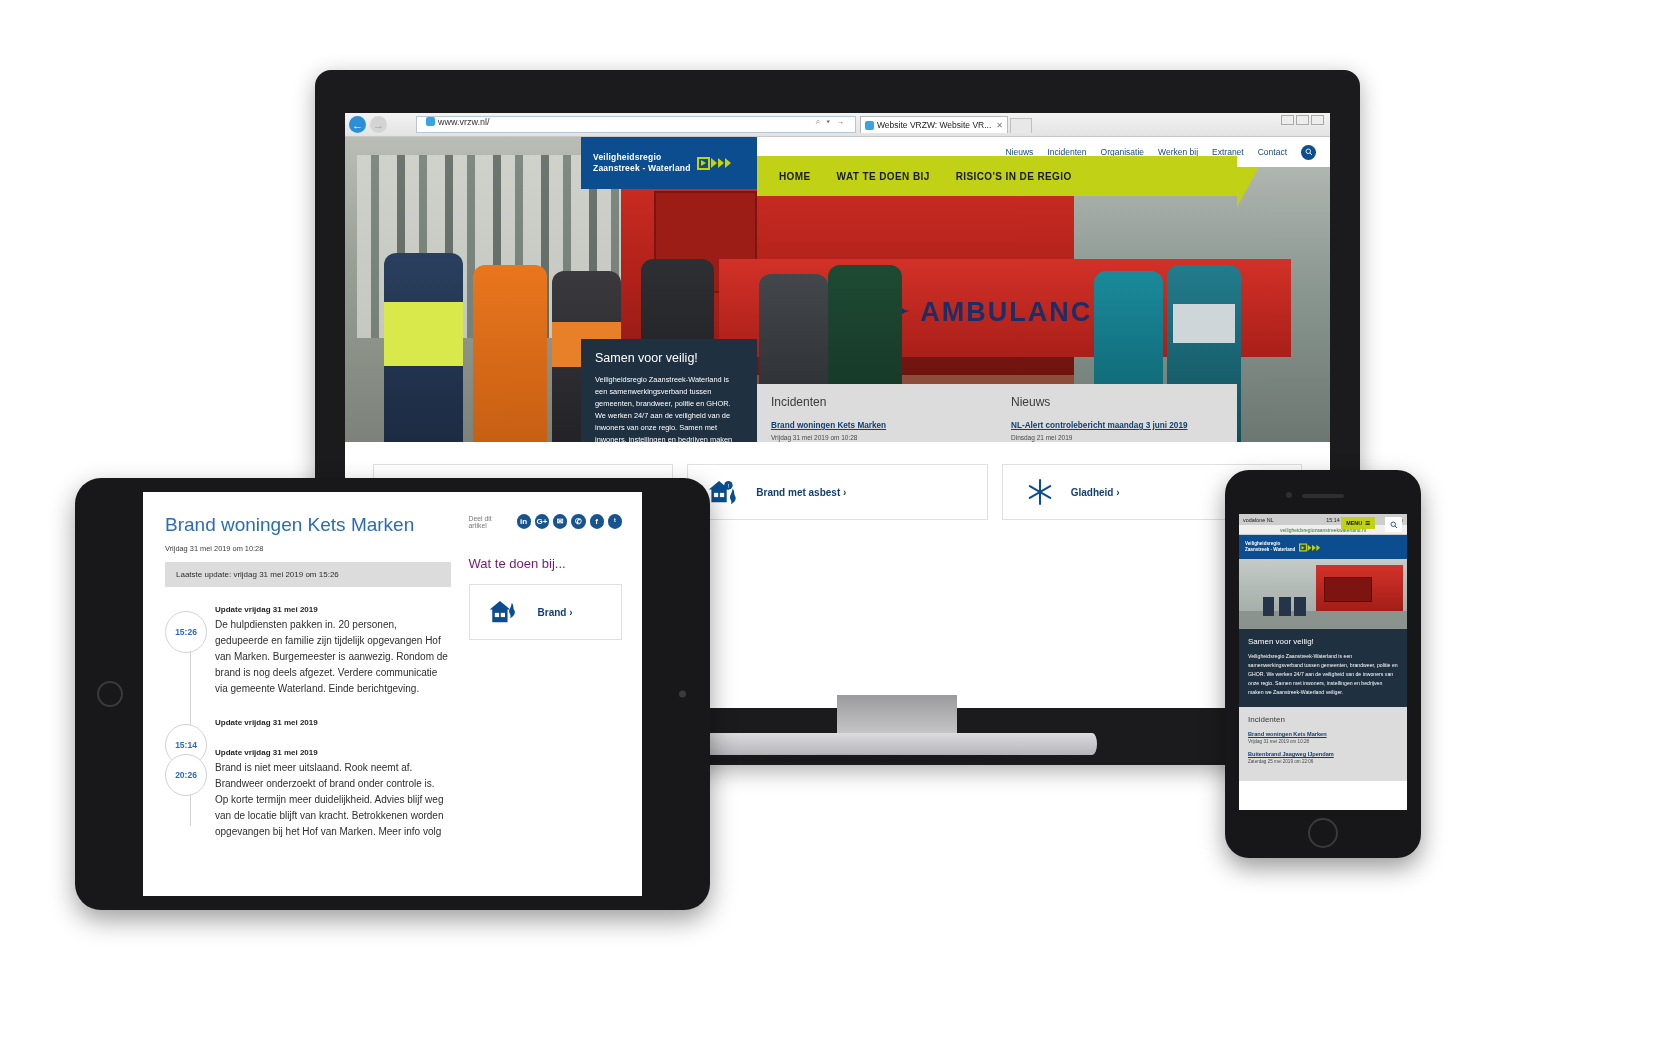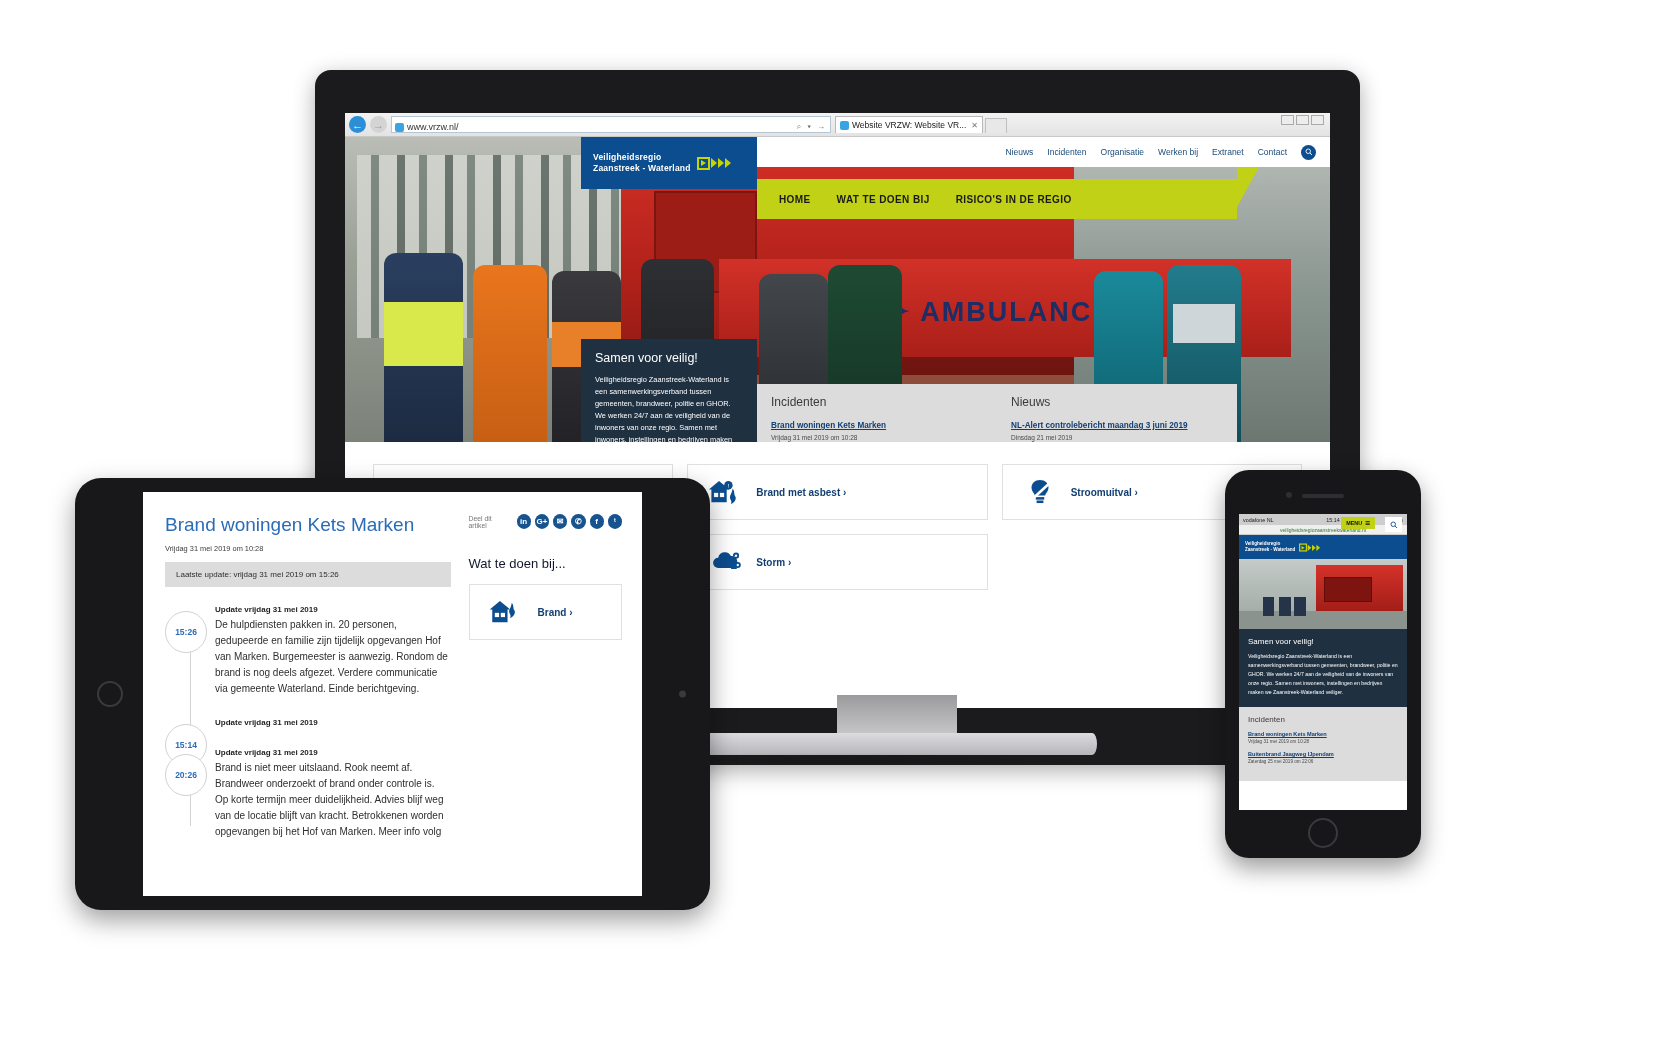--- a/index.html
+++ b/index.html
@@ -45,22 +45,22 @@
     background: radial-gradient(ellipse at center, rgba(0,0,0,.18), rgba(0,0,0,0) 70%);
   }
 
   
   .ie-chrome { height: 24px; background: linear-gradient(#f3f3f3,#e3e3e3); border-bottom:1px solid #c8c8c8;
     display:flex; align-items:center; padding:0 4px; gap:4px; position:relative; }
   .ie-nav-btn { width:17px; height:17px; border-radius:50%; display:flex; align-items:center; justify-content:center;
      font-size:11px; color:#fff; }
   .ie-back { background:#2c8fd6; }
   .ie-fwd { background:#d4d4d4; color:#9a9a9a; }
-  .ie-addr { flex:0 0 440px; height:17px; background:#fff; border:1px solid #b5c6d4; display:flex; align-items:flex-end;
-     padding:0 3px; font-size:9px; color:#333; gap:3px; }
+  .ie-addr { flex:0 0 440px; height:17px; background:#fff; border:1px solid #b5c6d4; display:flex; align-items:flex-start;
+     padding:0 9px; font-size:9px; color:#333; gap:3px;margin-left:25px; }
   .ie-favicon { width:9px; height:9px; background:#3aa3e3; border-radius:2px; position:relative; flex:none;}
   .ie-addr-url { flex:1; white-space:nowrap; overflow:hidden; }
   .ie-addr-icons { font-size:8px; color:#666; letter-spacing:2px; }
   .ie-tabstrip { display:flex; align-items:flex-end; height:17px; flex:1; }
   .ie-tab { height:17px; background:#fff; border:1px solid #b8b8b8; border-bottom:none; display:flex; align-items:center;
     gap:3px; padding:0 4px; font-size:8.5px; color:#222; max-width:180px; }
   .ie-tab-x { color:#777; font-size:8px; margin-left:2px; }
   .ie-newtab { width:22px; height:15px; background:#e8e8e8; border:1px solid #c0c0c0; border-bottom:none; margin-left:2px;}
   .ie-winbtns { position:absolute; right:6px; top:2px; display:flex; gap:2px; }
   .ie-winbtn { width:13px; height:10px; border:1px solid #aaa; background:#ededed; }
@@ -111,21 +111,21 @@
   .logo-box { width:13px; height:13px; border:2px solid #c8d400; display:flex; align-items:center; justify-content:center;}
   .logo-box i { width:0;height:0;border-left:5px solid #c8d400;border-top:3.5px solid transparent;border-bottom:3.5px solid transparent;}
   .chev { width:0;height:0;border-left:6px solid #c8d400;border-top:5px solid transparent;border-bottom:5px solid transparent;}
 
   .topbar { position:absolute; left:412px; right:0; top:0; height:30px; background:#fff; z-index:5;
      display:flex; align-items:center; justify-content:flex-end; gap:14px; padding-right:14px; }
   .topbar a { font-size:8.5px; color:#1b4a7a; text-decoration:none; }
   .search-circ { width:15px;height:15px;border-radius:50%;background:#0b4d8f;display:flex;align-items:center;justify-content:center;}
   .search-circ svg { width:8px;height:8px; }
 
-  .mainnav { position:absolute; left:412px; top:42px; height:40px; width:480px; background:#c0d116;
+  .mainnav { position:absolute; left:412px; top:19px; height:40px; width:480px; background:#c0d116;
      display:flex; align-items:center; gap:26px; padding-left:22px; z-index:5; }
   .mainnav a { font-size:10px; font-weight:bold; color:#1a1a1a; text-decoration:none; letter-spacing:.4px; }
   .mainnav-tail { position:absolute; left:892px; top:30px; width:0;height:0;
      border-top:40px solid #c0d116; border-right:22px solid transparent; z-index:5; }
 
   .intro-panel { position:absolute; left:236px; top:202px; width:176px; background:#1f3041; color:#fff;
      padding:12px 14px 14px; z-index:6; }
   .intro-panel h2 { font-size:12.5px; font-weight:normal; margin-bottom:9px; }
   .intro-panel p { font-size:7.4px; line-height:1.62; }
 
@@ -165,21 +165,21 @@
   .tl-time { position:absolute; left:-50px; top:6px; width:42px; height:42px; border-radius:50%;
      border:1px solid #d2d2d2; background:#fff; display:flex; align-items:center; justify-content:center;
      font-size:8.5px; color:#2b6cb8; font-weight:bold; }
   .tl-head { font-size:8px; font-weight:bold; color:#1f1f1f; }
   .tl-body { font-size:10px; color:#2e2e2e; line-height:1.6; margin-top:3px; }
   .art-right { width:172px; }
   .share-row { display:flex; align-items:center; gap:4px; justify-content:flex-end; }
   .share-lbl { font-size:6.8px; color:#767676; margin-right:3px; }
   .sbtn { width:15px;height:15px;border-radius:50%;background:#17548f;color:#fff;font-size:8px;
      display:flex;align-items:center;justify-content:center;font-weight:bold; }
-  .wtd-title { font-size:13px; color:#0f172a; margin-top:27px; }
+  .wtd-title { font-size:13px; color:#701a75; margin-top:27px; }
   .wtd-card { margin-top:13px; border:1px solid #e0e0e0; height:56px; display:flex; align-items:center; gap:16px; padding-left:18px;}
 
   
   .phone { position:absolute; left:1225px; top:470px; width:196px; height:388px; z-index:25; }
   .phone-body { position:absolute; inset:0; background:#17171a; border-radius:24px;
      box-shadow:0 10px 24px rgba(0,0,0,.4); }
   .phone-screen { position:absolute; left:14px; top:44px; right:14px; bottom:48px; background:#fff; overflow:hidden; }
   .phone-speaker { position:absolute; left:50%; transform:translateX(-50%); top:24px; width:42px;height:4px;
      border-radius:2px; background:#2e2e32; }
   .phone-cam { position:absolute; left:50%; transform:translateX(-50%); margin-left:-34px; top:22px;
@@ -352,31 +352,20 @@
                     <circle cx="24" cy="9" r="5"></circle>
                     <text x="24" y="12" font-size="7" fill="#fff" text-anchor="middle">!</text>
                     <path d="M29 13c3 4 1 6 3 9s-1 8-5 9c2-4-2-5-1-9 .5-2 2-3 3-9z"></path>
                   </svg>
               </span>
               <span class="card-lbl">Brand met asbest ›</span>
             </div>
             <div class="card">
               <span class="card-ico">
                 <svg viewBox="0 0 40 34">
-                    <path d="M20 3c-6 0-10 4-10 9 0 4 3 6 4 9h12c1-3 4-5 4-9 0-5-4-9-10-9z"></path>
-                    <rect x="15" y="23" width="10" height="3"></rect>
-                    <rect x="16" y="27" width="8" height="3"></rect>
-                    <line x1="6" y1="30" x2="34" y2="4" stroke="#fff" stroke-width="3"></line>
-                  </svg>
-              </span>
-              <span class="card-lbl">Stroomuitval ›</span>
-            </div>
-            <div class="card">
-              <span class="card-ico">
-                <svg viewBox="0 0 40 34">
                     <g stroke="#0b4d8f" stroke-width="2.4" stroke-linecap="round">
                       <line x1="20" y1="3" x2="20" y2="31"></line>
                       <line x1="8" y1="10" x2="32" y2="24"></line>
                       <line x1="8" y1="24" x2="32" y2="10"></line>
                     </g>
                   </svg>
               </span>
               <span class="card-lbl">Gladheid ›</span>
             </div>
             <div class="card">

